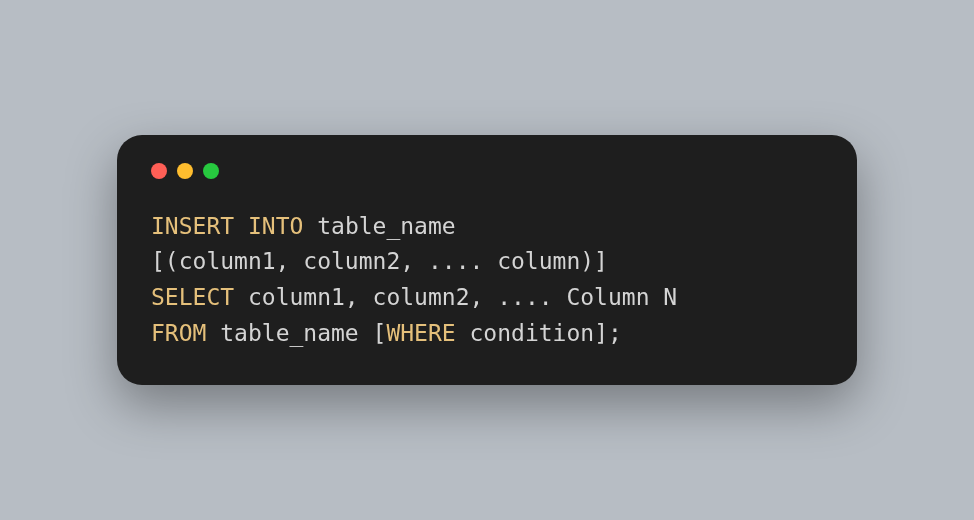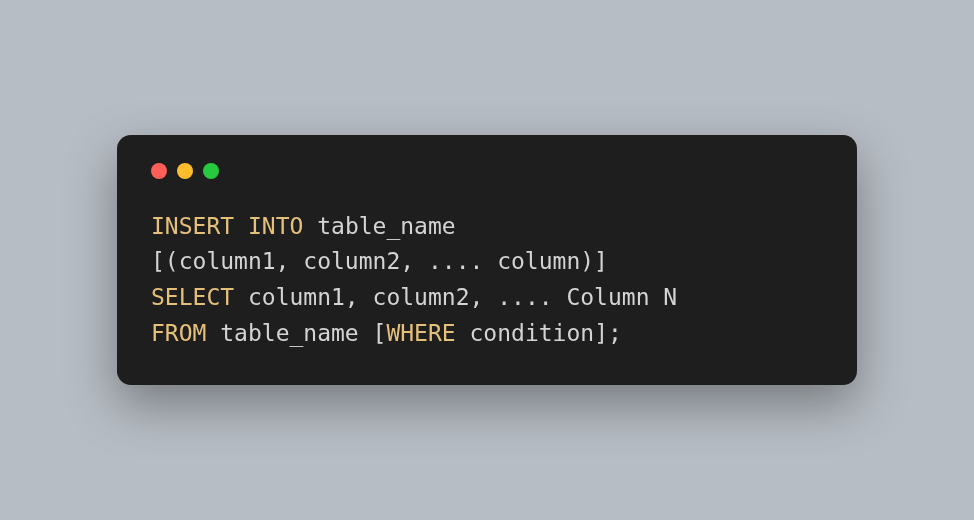--- a/index.html
+++ b/index.html
@@ -12,21 +12,21 @@
       height: 520px;
       background: #b7bdc4;
       display: flex;
       align-items: center;
       justify-content: center;
       font-family: 'Menlo', 'Monaco', 'Consolas', monospace;
     }
     .code-window {
       width: 740px;
       background: #1e1e1e;
-      border-radius: 14px;
+      border-radius: 25px;
       box-shadow: 0 20px 50px rgba(0,0,0,0.35);
       padding: 24px 28px 34px 28px;
     }
     .traffic-lights {
       display: flex;
       gap: 10px;
       margin-bottom: 30px;
       padding-left: 6px;
       padding-top: 4px;
     }

